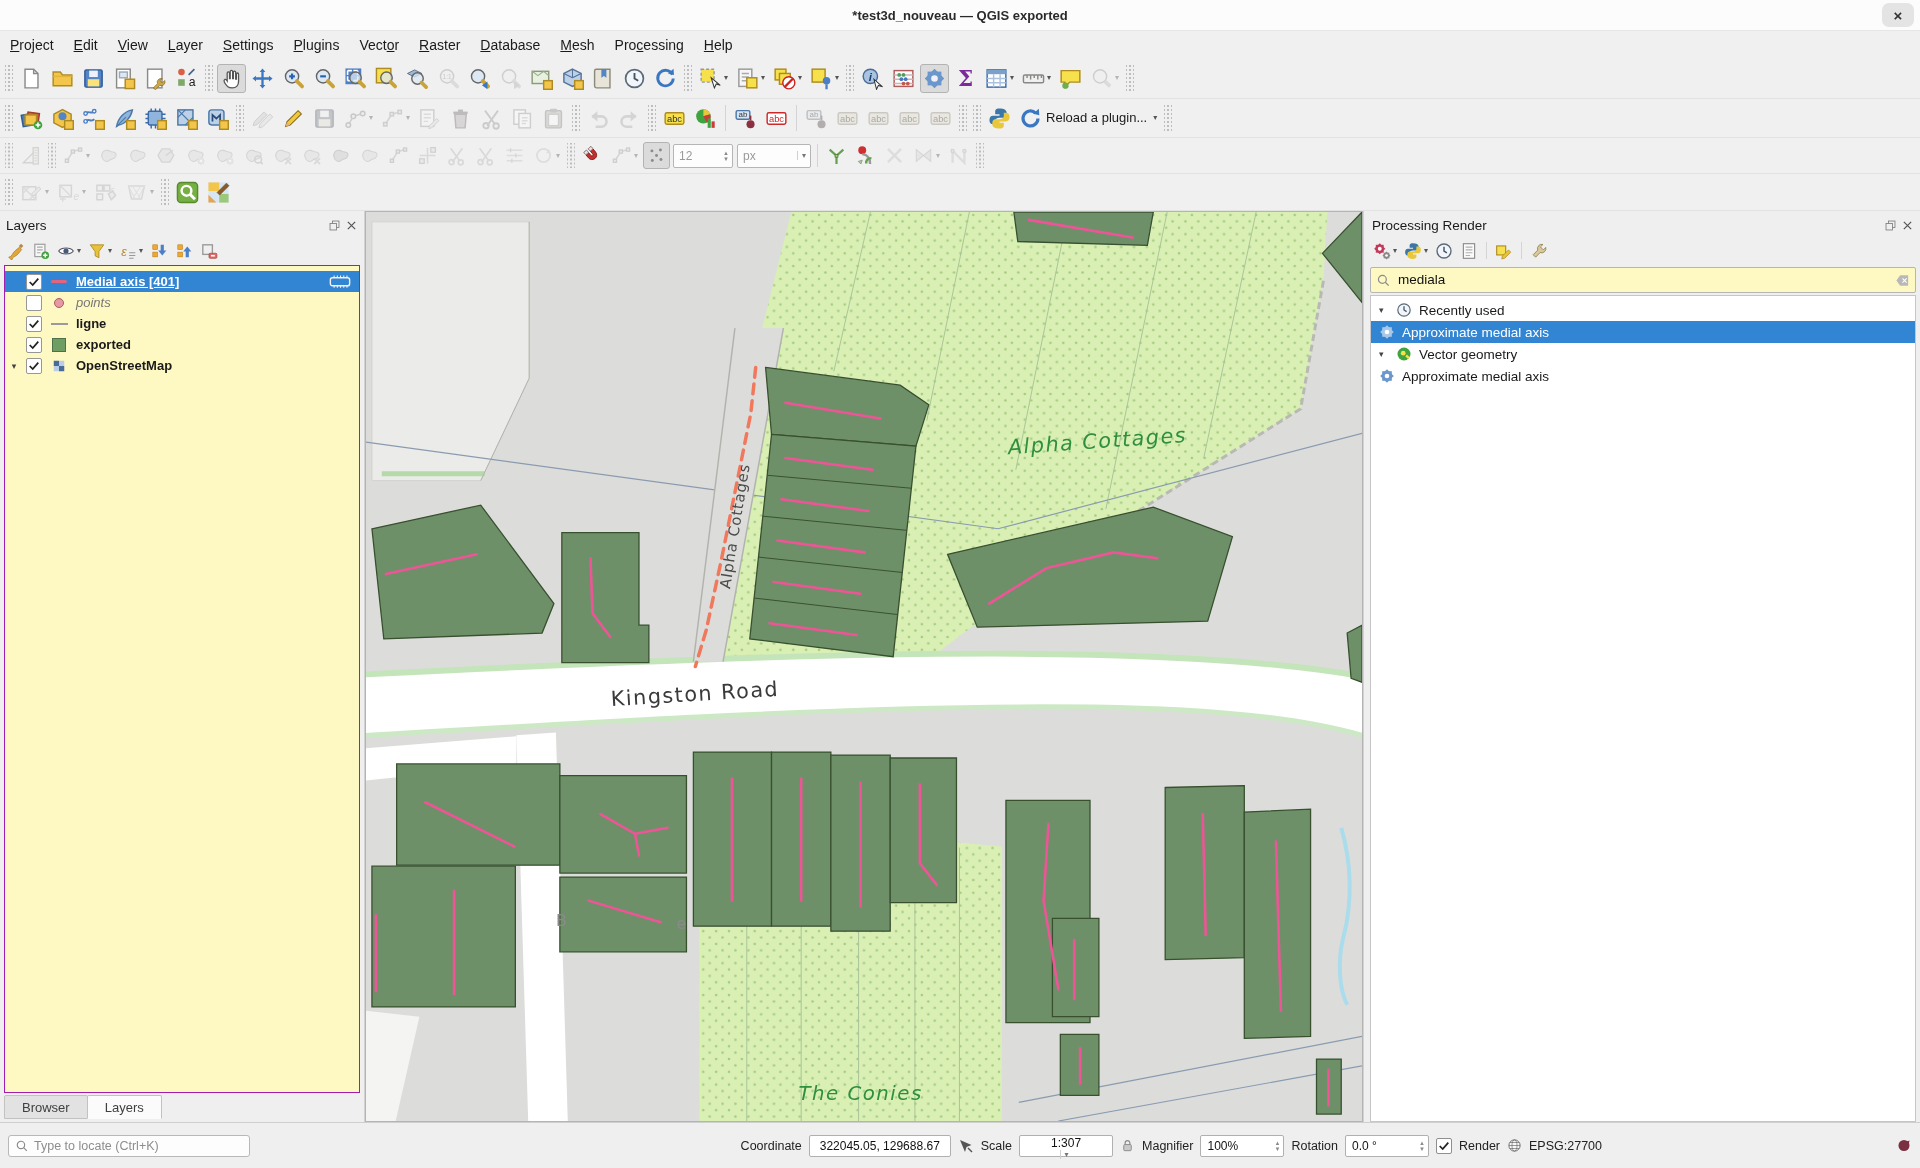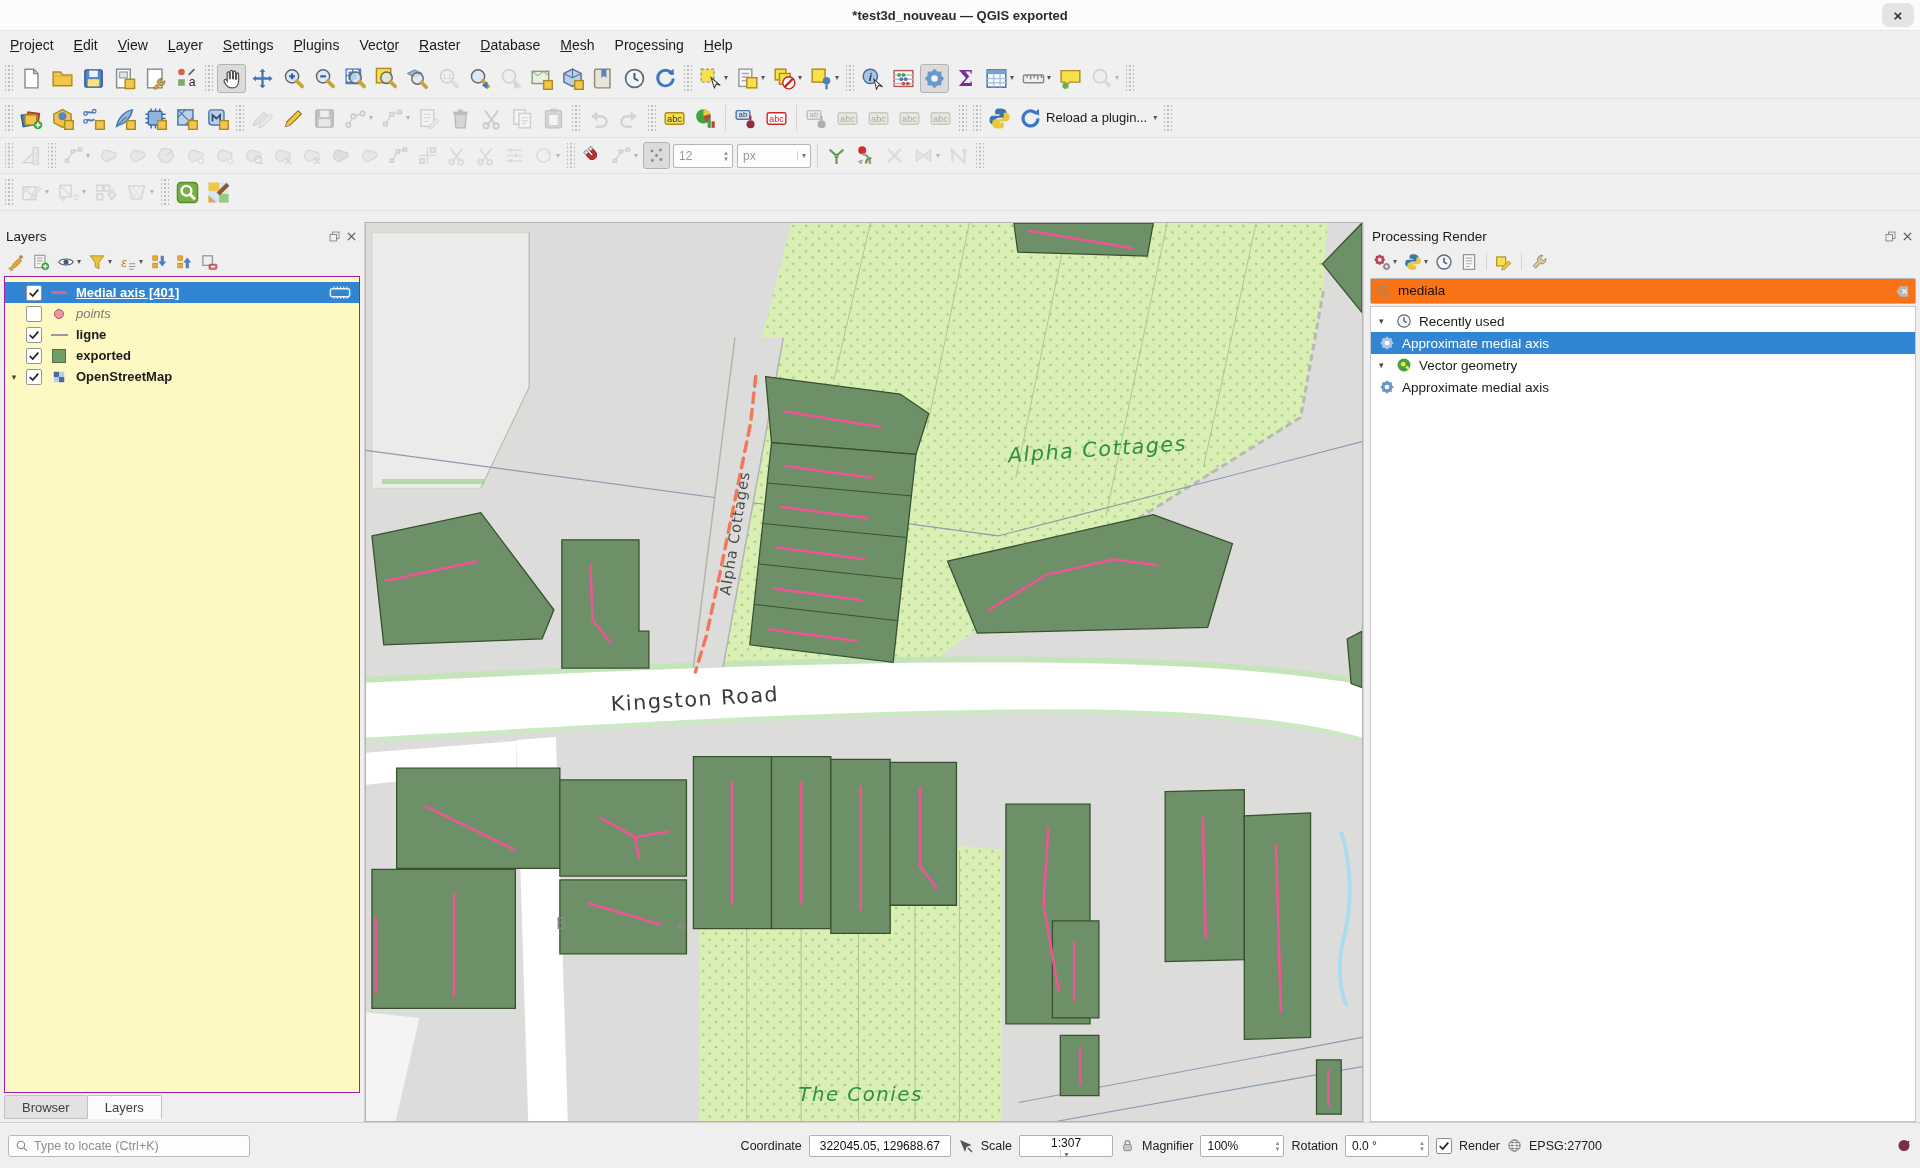--- a/index.html
+++ b/index.html
@@ -21,21 +21,21 @@
   .tb-btn .tb-label{font-size:13px;color:#1a1a1a;margin:0 4px;line-height:14px;}
   .dd{font-size:8px;color:#555;margin-left:2px;line-height:8px;}
   .tb-handle{width:8px;align-self:stretch;margin:4px 3px;background-image:radial-gradient(#bdbdbd 1px,transparent 1.3px);background-size:4px 4px;background-position:center;}
   .tb-sep{width:1px;align-self:stretch;margin:5px 4px;background:#d4d4d4;}
   .tb-spin,.tb-combo{display:flex;align-items:center;background:#fdfdfd;border:1px solid #b5b5b5;border-radius:2px;height:22px;margin:0 2px;font-size:12px;color:#9a9a9a;}
   .tb-spin{width:58px;} .tb-combo{width:72px;}
   .tb-spin .v,.tb-combo .v{flex:1;padding-left:5px;}
   .arrows{display:flex;flex-direction:column;font-size:6px;color:#8a8a8a;padding:0 3px;line-height:6px;}
   .combo-arrow{border-left:1px solid #d0d0d0;padding:0 4px;font-size:8px;color:#777;}
   
-  .main{flex:1;display:flex;min-height:0;margin-top:11px;}
+  .main{flex:1;display:flex;min-height:0;}
   .dock-left{width:356px;flex:0 0 auto;display:flex;flex-direction:column;background:#efefef;padding:3px 4px 0 4px;border-right:1px solid #d2d2d2;}
   .dock-right{width:546px;flex:0 0 auto;display:flex;flex-direction:column;background:#efefef;padding:3px 4px 0 6px;border-left:1px solid #d2d2d2;}
   .panel-header{height:22px;display:flex;align-items:center;font-size:13.5px;color:#1a1a1a;padding:0 2px;flex:0 0 auto;}
   .ph-btns{margin-left:auto;display:flex;gap:4px;align-items:center;}
   .panel-toolbar{height:27px;display:flex;align-items:center;gap:1px;padding:1px 0;flex:0 0 auto;}
   .pt-btn{border:1px solid transparent;background:transparent;padding:2px;border-radius:3px;line-height:0;display:flex;align-items:center;}
   
   .layer-tree{flex:1;background:#fef9c3;border:1px solid #a21caf;font-size:13px;overflow:hidden;padding-top:5px;min-height:0;}
   .lt-row{height:21px;display:flex;align-items:center;gap:6px;padding-left:3px;}
   .lt-row.selected{background:#3185d2;color:#fff;}
@@ -52,21 +52,21 @@
   .sym-fillgreen{width:14px;height:14px;background:#6f9e63;border:1px solid #50704a;box-sizing:border-box;}
   
   .dock-tabs{height:27px;display:flex;align-items:flex-start;padding-top:2px;flex:0 0 auto;}
   .dtab{height:22px;padding:0 17px;display:flex;align-items:center;font-size:13px;border:1px solid #c2c2c2;background:#e2e2e2;color:#404040;border-radius:2px 2px 0 0;margin-right:-1px;}
   .dtab.active{background:#fbfbfb;border-bottom-color:#fbfbfb;}
   
   .map-canvas{flex:1;position:relative;background:#dcdddb;border:1px solid #b4b4b4;min-width:0;}
   .map-canvas svg{position:absolute;inset:0;width:100%;height:100%;}
   
   .search-row{height:27px;display:flex;align-items:center;flex:0 0 auto;margin:1px 0 2px 0;}
-  .search-box{flex:1;display:flex;align-items:center;background:#f97316;border:1px solid #b5b5b5;border-radius:2px;height:24px;padding:0 5px;gap:5px;}
+  .search-box{flex:1;display:flex;align-items:center;background:#fef9c3;border:1px solid #b5b5b5;border-radius:2px;height:24px;padding:0 5px;gap:5px;}
   .search-box input{border:none;outline:none;flex:1;font-size:13.5px;font-family:"Liberation Sans",sans-serif;color:#111;background:transparent;}
   .proc-tree{flex:1;background:#fff;border:1px solid #c6c6c6;font-size:13.5px;padding-top:3px;min-height:0;}
   .pt-row{height:22px;display:flex;align-items:center;gap:7px;padding-left:8px;}
   .pt-row .exp{font-size:9px;color:#444;width:10px;}
   .pt-child{}
   .pt-row.selected{background:#3185d2;color:#fff;}
   
   .statusbar{height:27px;display:flex;align-items:center;gap:7px;padding:9px 8px;background:#efefef;border-top:1px solid #cfcfcf;font-size:12.5px;color:#222;flex:0 0 auto;}
   .locator{width:228px;height:20px;background:#fdfdfd;border:1px solid #b8b8b8;border-radius:3px;display:flex;align-items:center;gap:5px;padding:0 6px;color:#8d8d8d;flex:0 0 auto;}
   .spacer{flex:1;}

